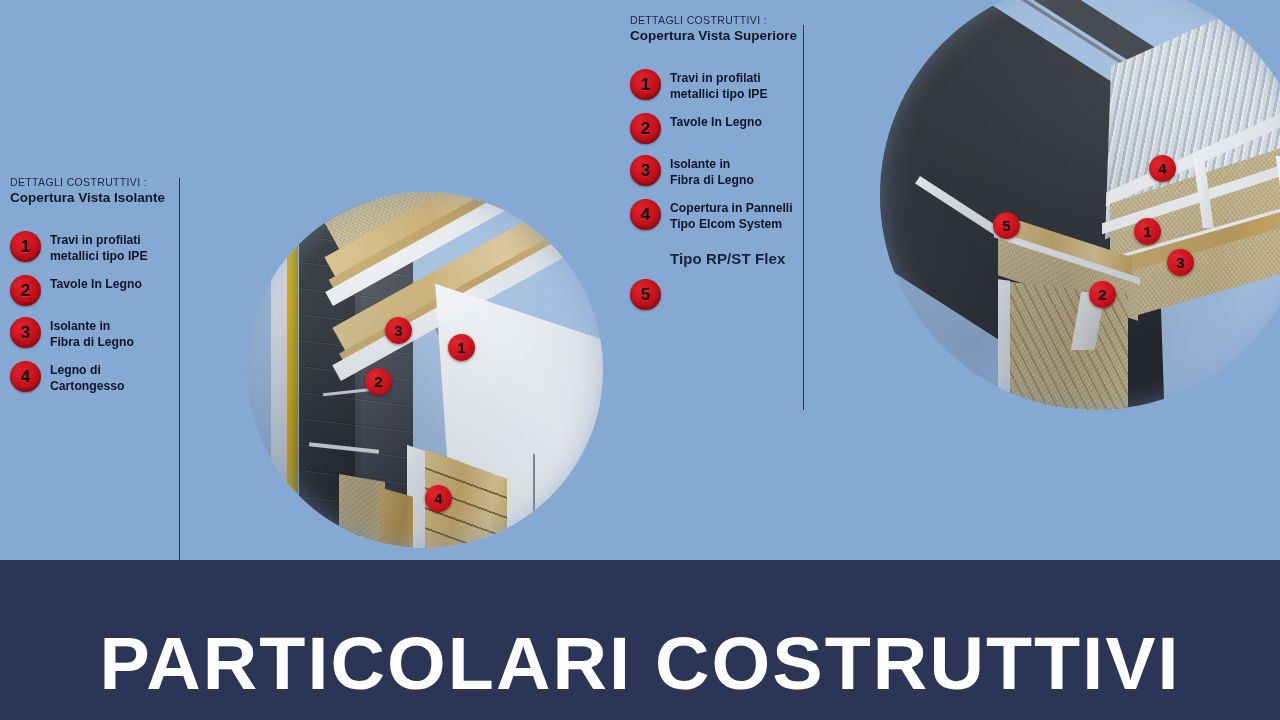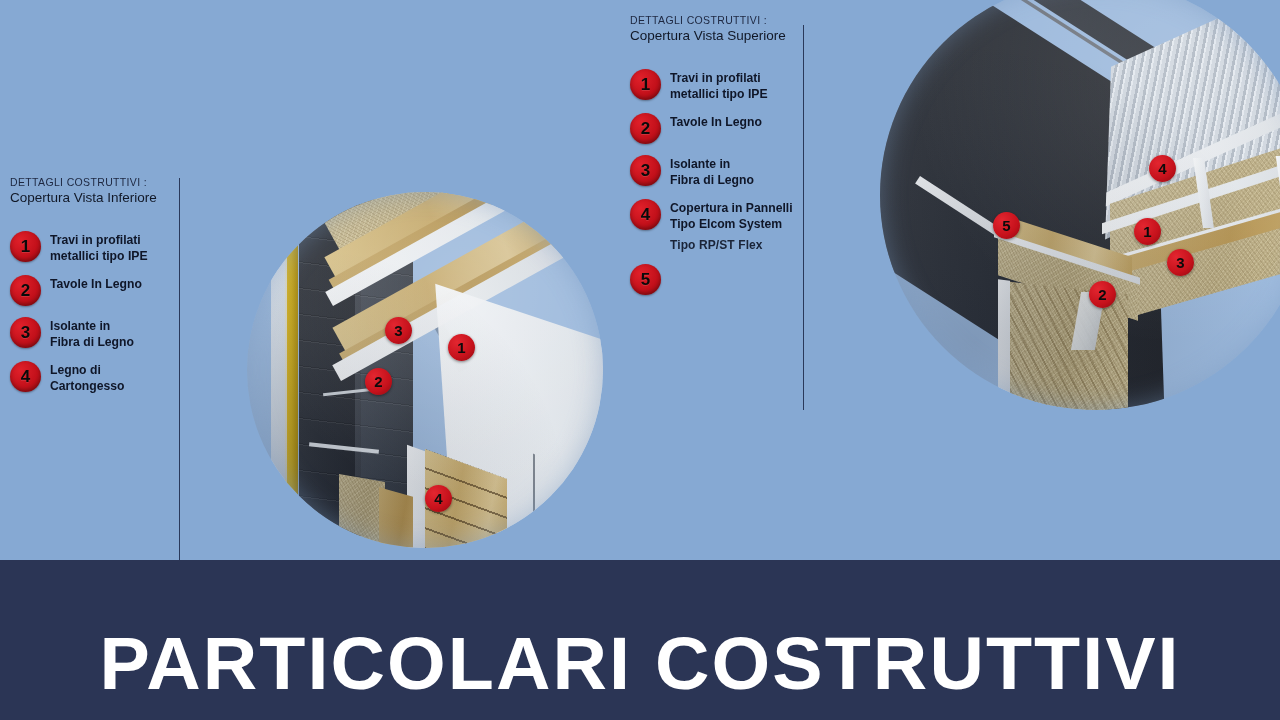--- a/index.html
+++ b/index.html
@@ -13,42 +13,42 @@
   .stage { position:absolute; inset:0; width:1280px; height:720px; }
 
   
   .legend { position:absolute; }
   .legend-head { line-height:1.25; }
   .legend-head .kicker {
     font-size:10.5px; letter-spacing:.35px; color:#1d2740;
     font-weight:400; white-space:nowrap;
   }
   .legend-head .subject {
-    font-size:13.5px; font-weight:400; color:#111827;
+    font-size:13.5px; font-weight:700; color:#111827;
     white-space:nowrap; margin-top:1px;
   }
   .legend-items { margin-top:24px; }
   .legend-row {
     display:flex; align-items:flex-start; gap:9px; margin-bottom:11px;
   }
   .badge {
     flex:0 0 auto; width:31px; height:31px; border-radius:50%;
     background:radial-gradient(circle at 34% 30%, #e0202a 0%, #c2101a 58%, #8e0a11 100%);
     box-shadow:0 1px 2px rgba(0,0,0,.35), inset 0 -2px 4px rgba(0,0,0,.3);
     color:#0a0a0a; font-weight:700; font-size:17px;
     display:flex; align-items:center; justify-content:center;
     line-height:1; text-shadow:0 1px 0 rgba(255,255,255,.12);
   }
   .legend-text {
     font-size:12.2px; font-weight:700; color:#0f1628;
     line-height:1.28; padding-top:2px; white-space:pre-line;
   }
   .legend-note {
-    display:block; font-size:12px; font-weight:700;
-    color:#1a2438; letter-spacing:.1px; margin-top:5px;
+    display:block; font-size:15px; font-weight:700;
+    color:#1a2438; letter-spacing:.1px; margin-top:16px;
   }
   .vrule { position:absolute; width:1.4px; background:#23304f; opacity:.92; }
 
   
   .circle-img {
     position:absolute; border-radius:50%; overflow:hidden;
     background:#9cb9dc;
   }
   .circle-img::after {
     content:""; position:absolute; inset:0; border-radius:50%;
@@ -192,21 +192,21 @@
       <div class="pin" style="left: 1149px; top: 155px;">4</div>
       <div class="pin" style="left: 993px; top: 212px;">5</div>
       <div class="pin" style="left: 1134px; top: 218px;">1</div>
       <div class="pin" style="left: 1167px; top: 249px;">3</div>
       <div class="pin" style="left: 1089px; top: 281px;">2</div>
     </div>
 
   <div class="legend" style="left:10px; top:176px; width:168px;">
     <div class="legend-head">
       <div class="kicker">DETTAGLI COSTRUTTIVI :</div>
-      <div class="subject">Copertura Vista Inferiore</div>
+      <div class="subject">Copertura Vista Isolante</div>
     </div>
     <div class="legend-items" id="legend-0">
         <div class="legend-row">
           <div class="badge">1</div>
           <div class="legend-text">Travi in profilati
 metallici tipo IPE</div>
         </div>
         <div class="legend-row">
           <div class="badge">2</div>
           <div class="legend-text">Tavole In Legno</div>

